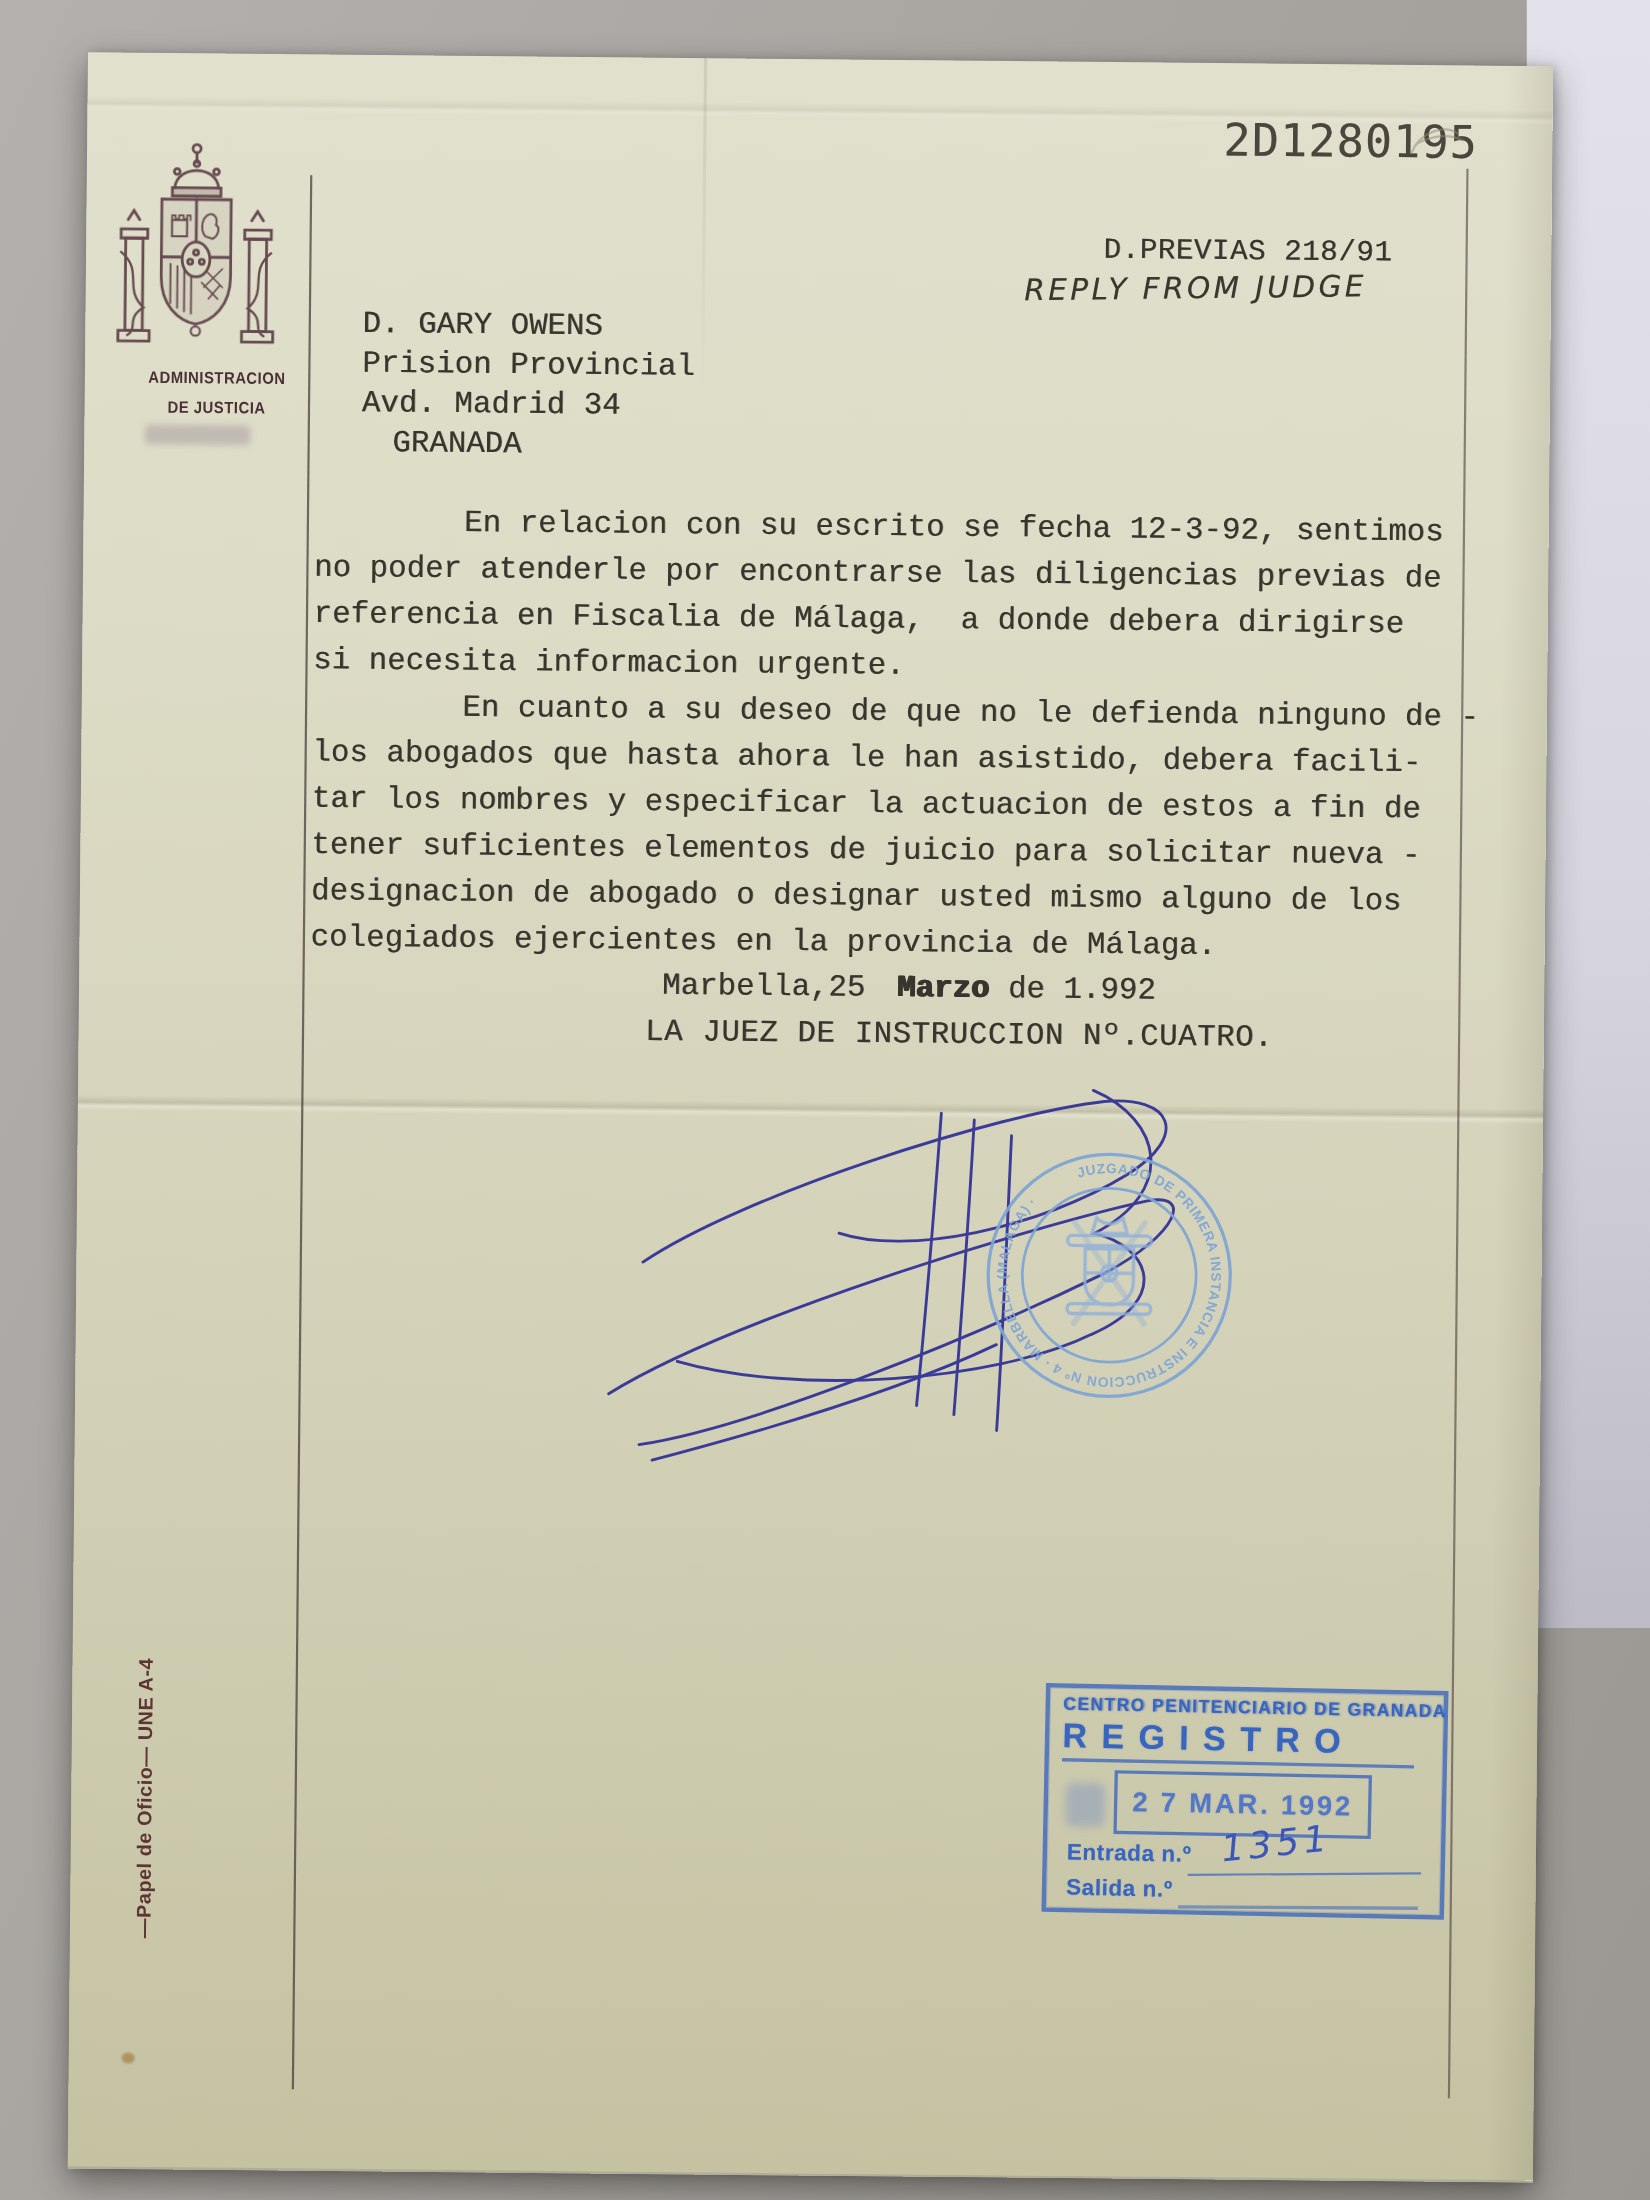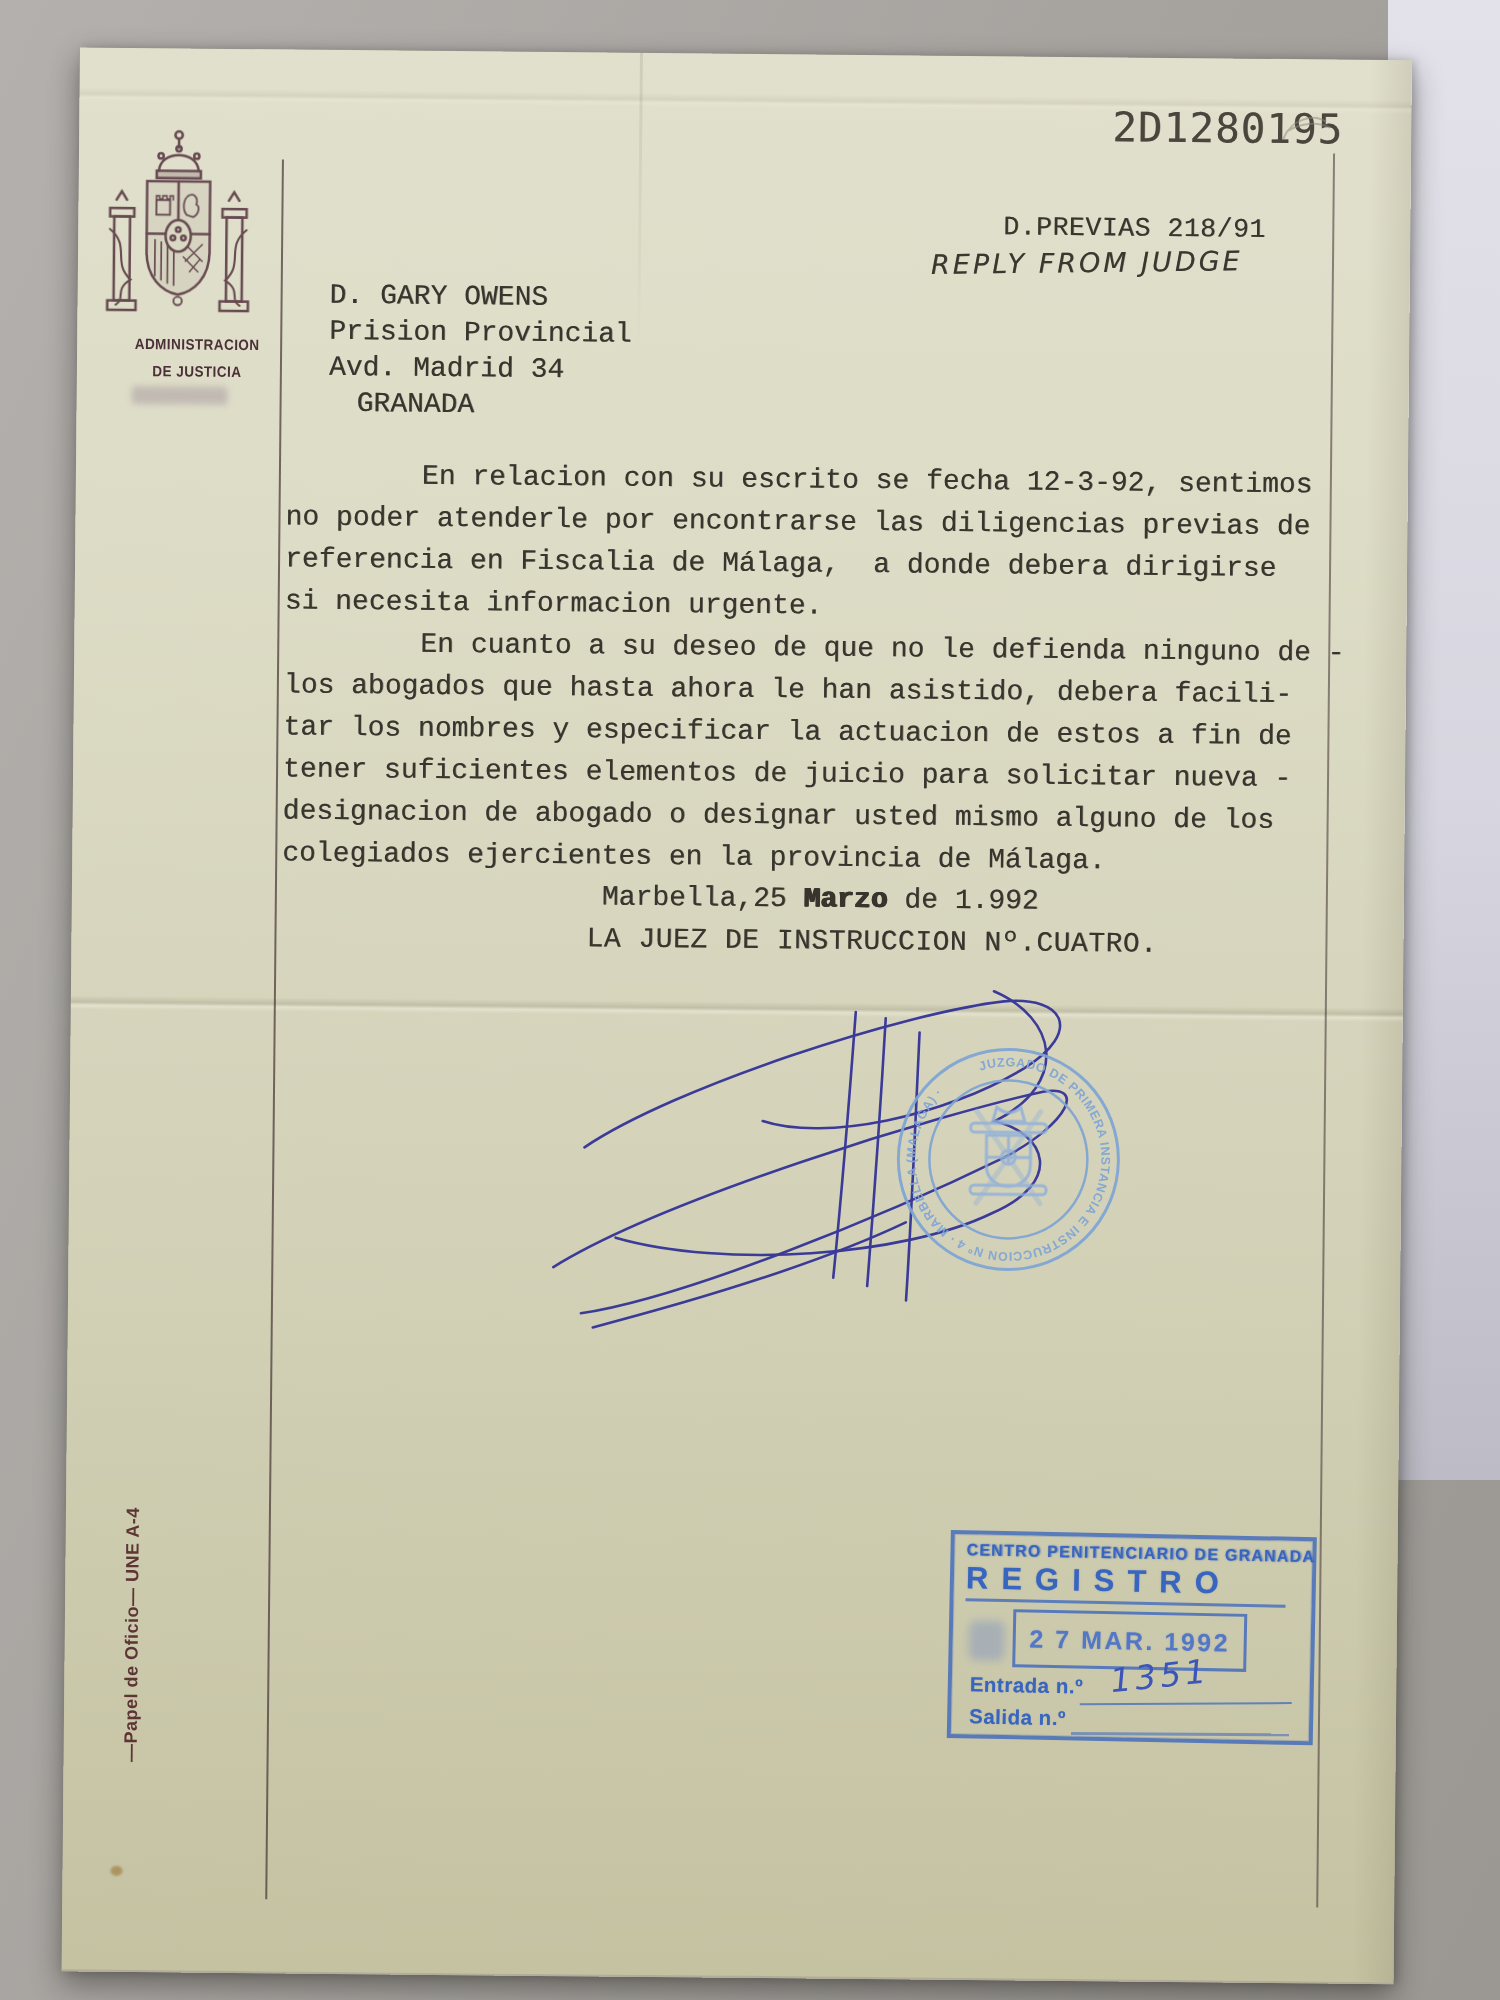--- a/index.html
+++ b/index.html
@@ -35,21 +35,21 @@
   #handnote{position:absolute;left:853px;top:190px;font-family:"DejaVu Sans",sans-serif;
     font-style:italic;font-size:27px;letter-spacing:3px;color:#3a372f;transform:rotate(-1.2deg);
     text-shadow:0.4px 0 0.3px rgba(58,55,47,.5);}
   #org{position:absolute;left:20px;top:282px;width:200px;text-align:center;color:#4c3038;
     font-weight:bold;font-size:15px;letter-spacing:.5px;line-height:27px;transform:scaleX(.9);}
   #org-smudge{position:absolute;left:55px;top:338px;width:96px;height:18px;
     background:rgba(118,98,126,.28);filter:blur(3px);border-radius:4px;}
   #margin-note{position:absolute;left:-50px;top:1585px;width:236px;height:22px;text-align:center;
     transform:rotate(-90deg);font-weight:bold;font-size:18px;color:#5d3535;letter-spacing:.5px;white-space:nowrap;}
   #dateline{position:absolute;left:530px;top:824px;}
-  .overstruck{font-weight:bold;text-shadow:1px 0 0 currentColor,-0.5px 0 0 currentColor;}
+  .overstruck{font-weight:bold;text-shadow:1px 0 0 currentColor,-0.5px 0 0 currentColor;margin-left:12px;}
   #juezline{position:absolute;left:515px;top:866px;letter-spacing:.5px;}
   #signature{position:absolute;left:455px;top:915px;}
   #seal{position:absolute;left:819px;top:983px;opacity:.92;}
   #registry{position:absolute;left:884px;top:1476px;width:358px;height:200px;
     border:4px solid rgba(56,100,190,.78);transform:rotate(.6deg);color:rgba(52,98,192,.95);
     box-shadow:inset 0 0 0 1px rgba(56,100,190,.22);}
   #reg-line1{position:absolute;left:12px;top:6px;font-weight:bold;font-size:16.5px;letter-spacing:1.4px;
     white-space:nowrap;transform:scaleX(.96);transform-origin:left;
     text-shadow:1.5px 0 1.5px rgba(56,100,190,.55),0 0 2px rgba(56,100,190,.35);}
   #reg-word{position:absolute;left:12px;top:26px;width:320px;font-weight:bold;font-size:31px;

